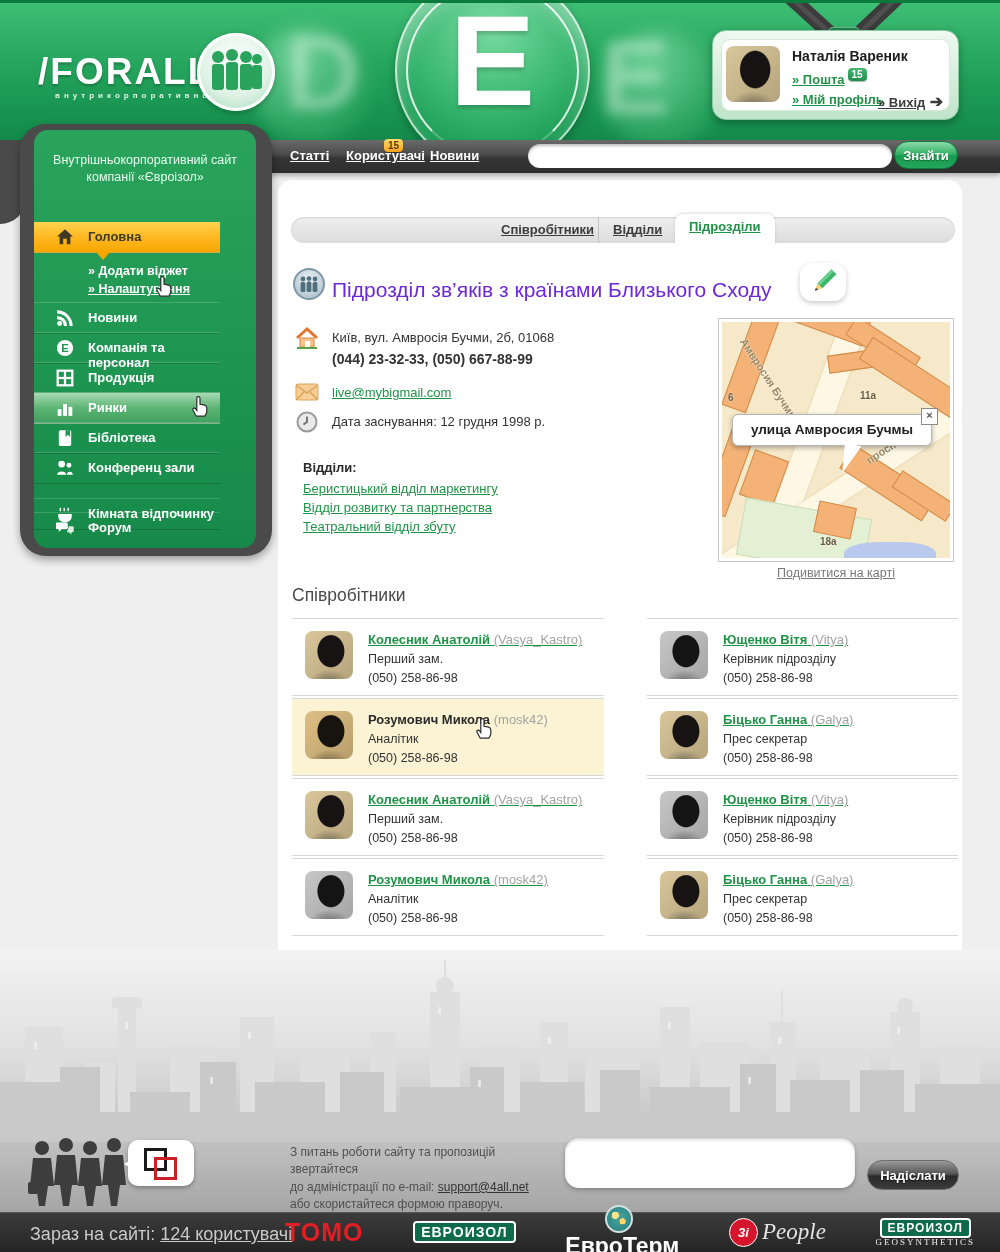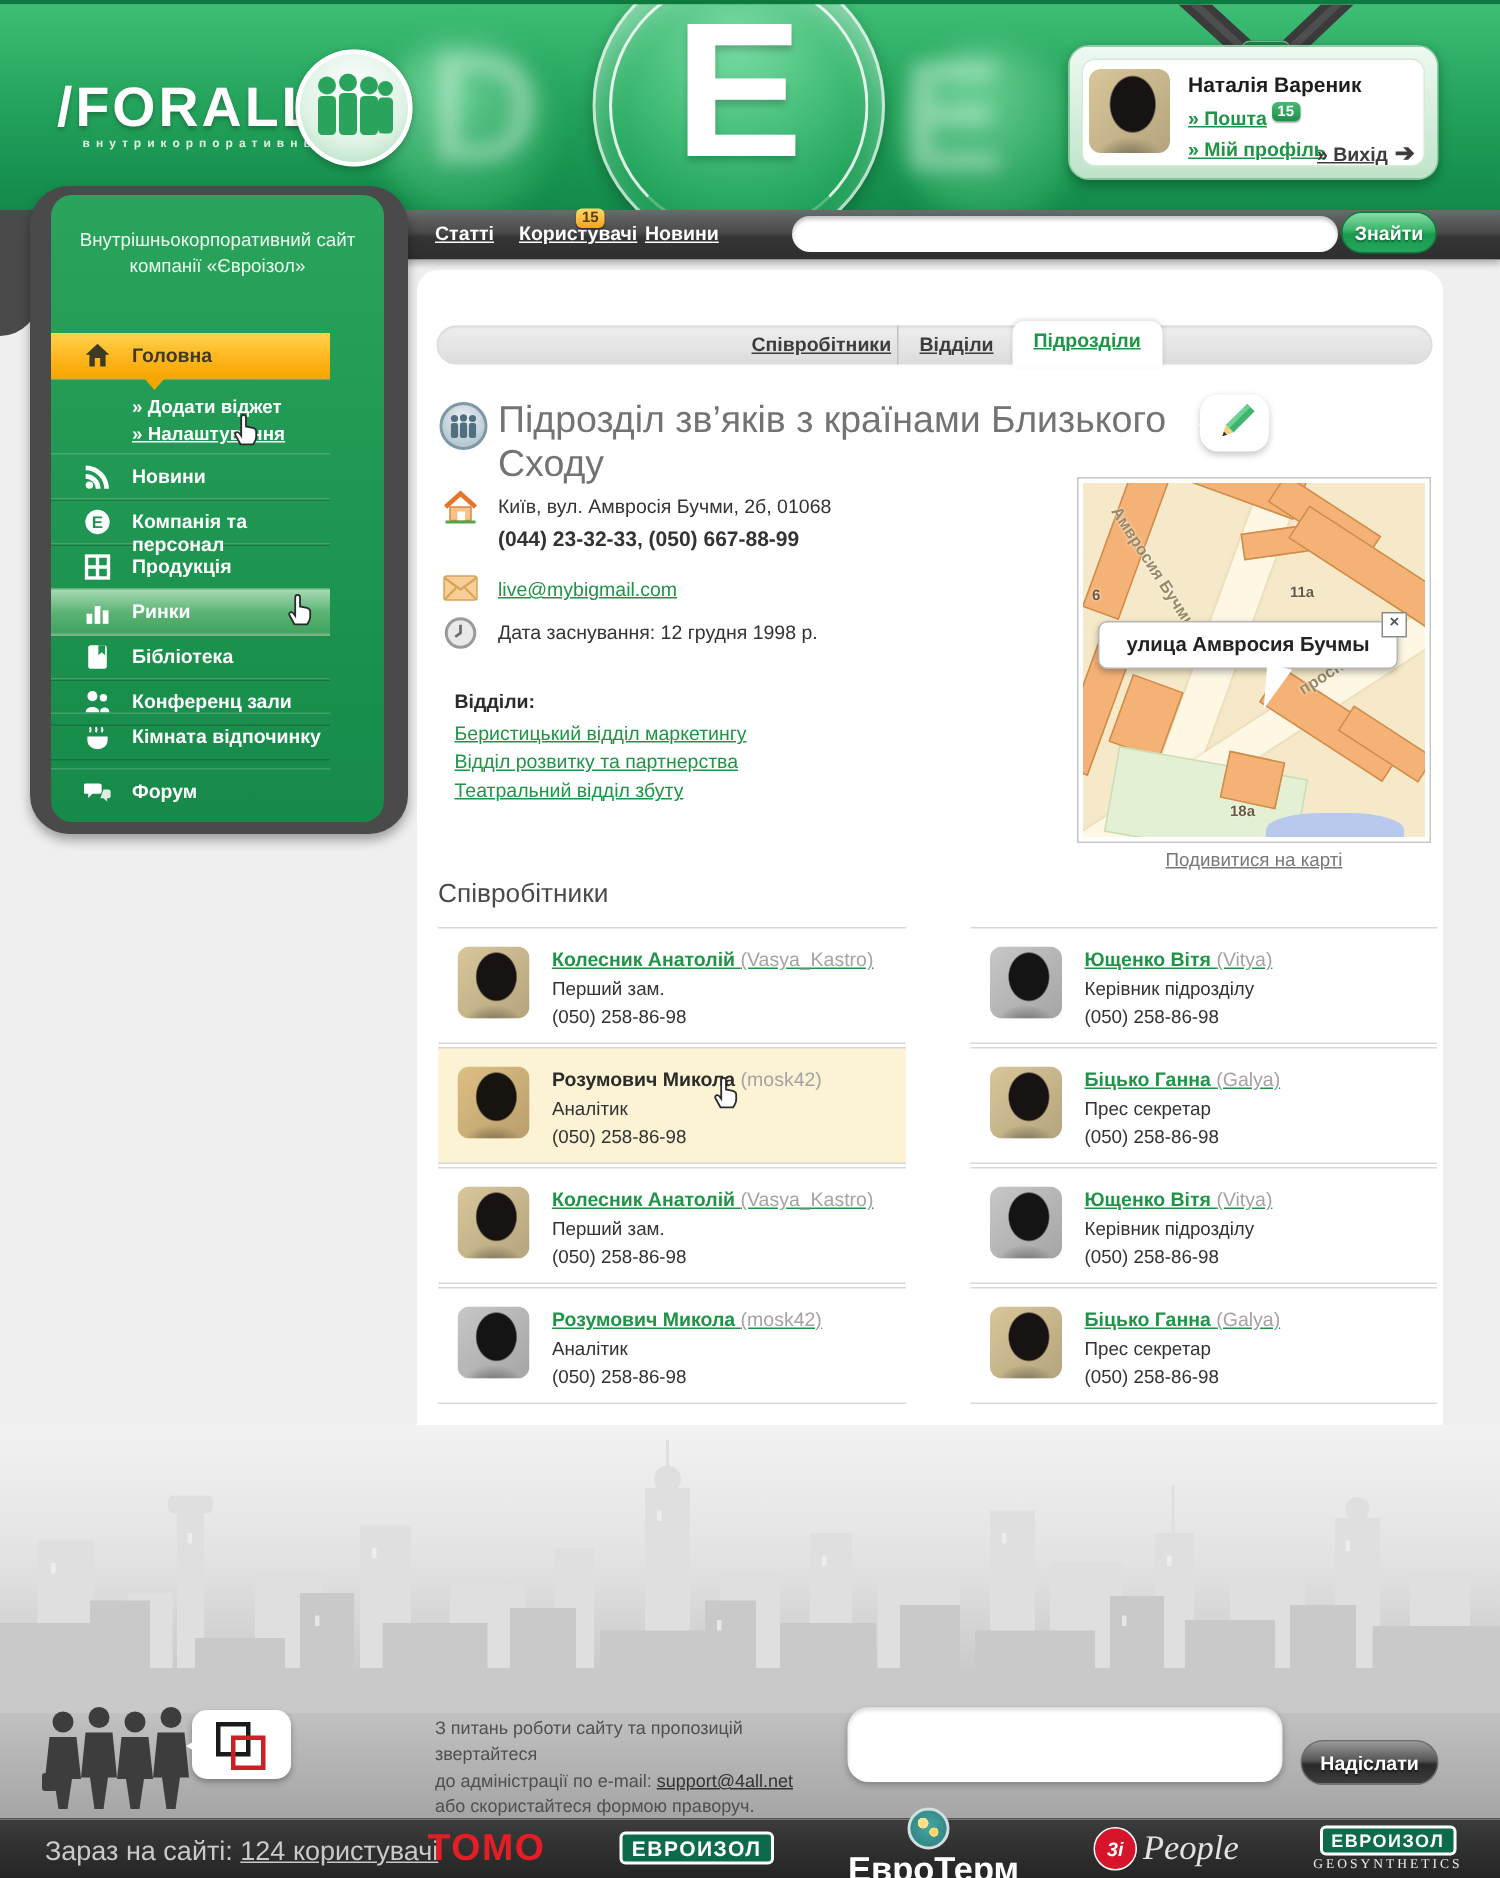--- a/index.html
+++ b/index.html
@@ -80,21 +80,21 @@
   
   .panel{left:278px;top:180px;width:684px;height:770px;background:#fff;border-radius:14px 14px 0 0;}
   .tabbar{left:291px;top:217px;width:664px;height:26px;border-radius:13px;
     background:linear-gradient(180deg,#efefef,#dcdcdc);box-shadow:inset 0 1px 2px rgba(0,0,0,.12);}
   .tab{position:absolute;top:0;height:26px;line-height:26px;font-weight:bold;font-size:13px;color:#3c3c3c;
     text-decoration:underline;padding:0 14px;cursor:pointer;}
   .tab.sep{border-left:1px solid #c2c2c2;}
   .tab.active{background:#fff;border-radius:8px 8px 0 0;height:31px;color:#1f9447;box-shadow:0 -1px 3px rgba(0,0,0,.12);}
   .title-ic{left:293px;top:268px;width:28px;height:28px;border-radius:50%;
     background:radial-gradient(circle at 50% 35%,#eef4f7,#b9cad4 70%);border:2px solid #7f98a6;}
-  .h1{left:332px;top:266px;width:470px;font-size:25px;color:#737373;}
+  .h1{left:332px;top:278px;width:470px;font-size:21px;color:#6d28d9;}
   .edit-btn{left:800px;top:263px;width:46px;height:38px;background:#fff;border-radius:12px;
     box-shadow:0 2px 5px rgba(0,0,0,.22);cursor:pointer;}
   .edit-btn:before{content:"";position:absolute;left:-8px;top:13px;border:7px solid transparent;border-right:9px solid #fff;}
 
   .crow-ic{width:24px;height:24px;}
   .ctext{font-size:13px;color:#333;}
   .bold{font-weight:bold;font-size:14px;}
   .glink{color:#1f9447;text-decoration:underline;cursor:pointer;font-size:13px;}
   .dept-title{font-weight:bold;font-size:13px;color:#2b2b2b;}
 
@@ -287,21 +287,21 @@
       <span class="ic">
         <svg width="18" height="18" viewBox="0 0 16 16" fill="#fff">
             <circle cx="5" cy="4.5" r="3"></circle>
             <path d="M1 14 c0 -4 8 -4 8 0 z"></path>
             <circle cx="11.5" cy="5.5" r="2.2"></circle>
             <path d="M9.5 13.5 c.3 -3 5.5 -3 5.5 .5 h-5 z"></path>
           </svg>
       </span>
       <span class="lb">Конференц зали</span>
     </div>
-    <div class="mi" style="top:345px;">
+    <div class="mi" style="top:368px;">
       <span class="ic">
         <svg width="18" height="18" viewBox="0 0 16 16" fill="#fff">
             <path d="M2 8 h12 v2.5 a6 5 0 0 1 -12 0 z"></path>
             <path d="M3.5 5.5 q.8 -1.5 0 -3" stroke="#fff" stroke-width="1.2" fill="none"></path>
             <path d="M7 5.5 q.8 -1.5 0 -3" stroke="#fff" stroke-width="1.2" fill="none"></path>
             <path d="M10.5 5.5 q.8 -1.5 0 -3" stroke="#fff" stroke-width="1.2" fill="none"></path>
           </svg>
       </span>
       <span class="lb">Кімната відпочинку</span>
     </div>

